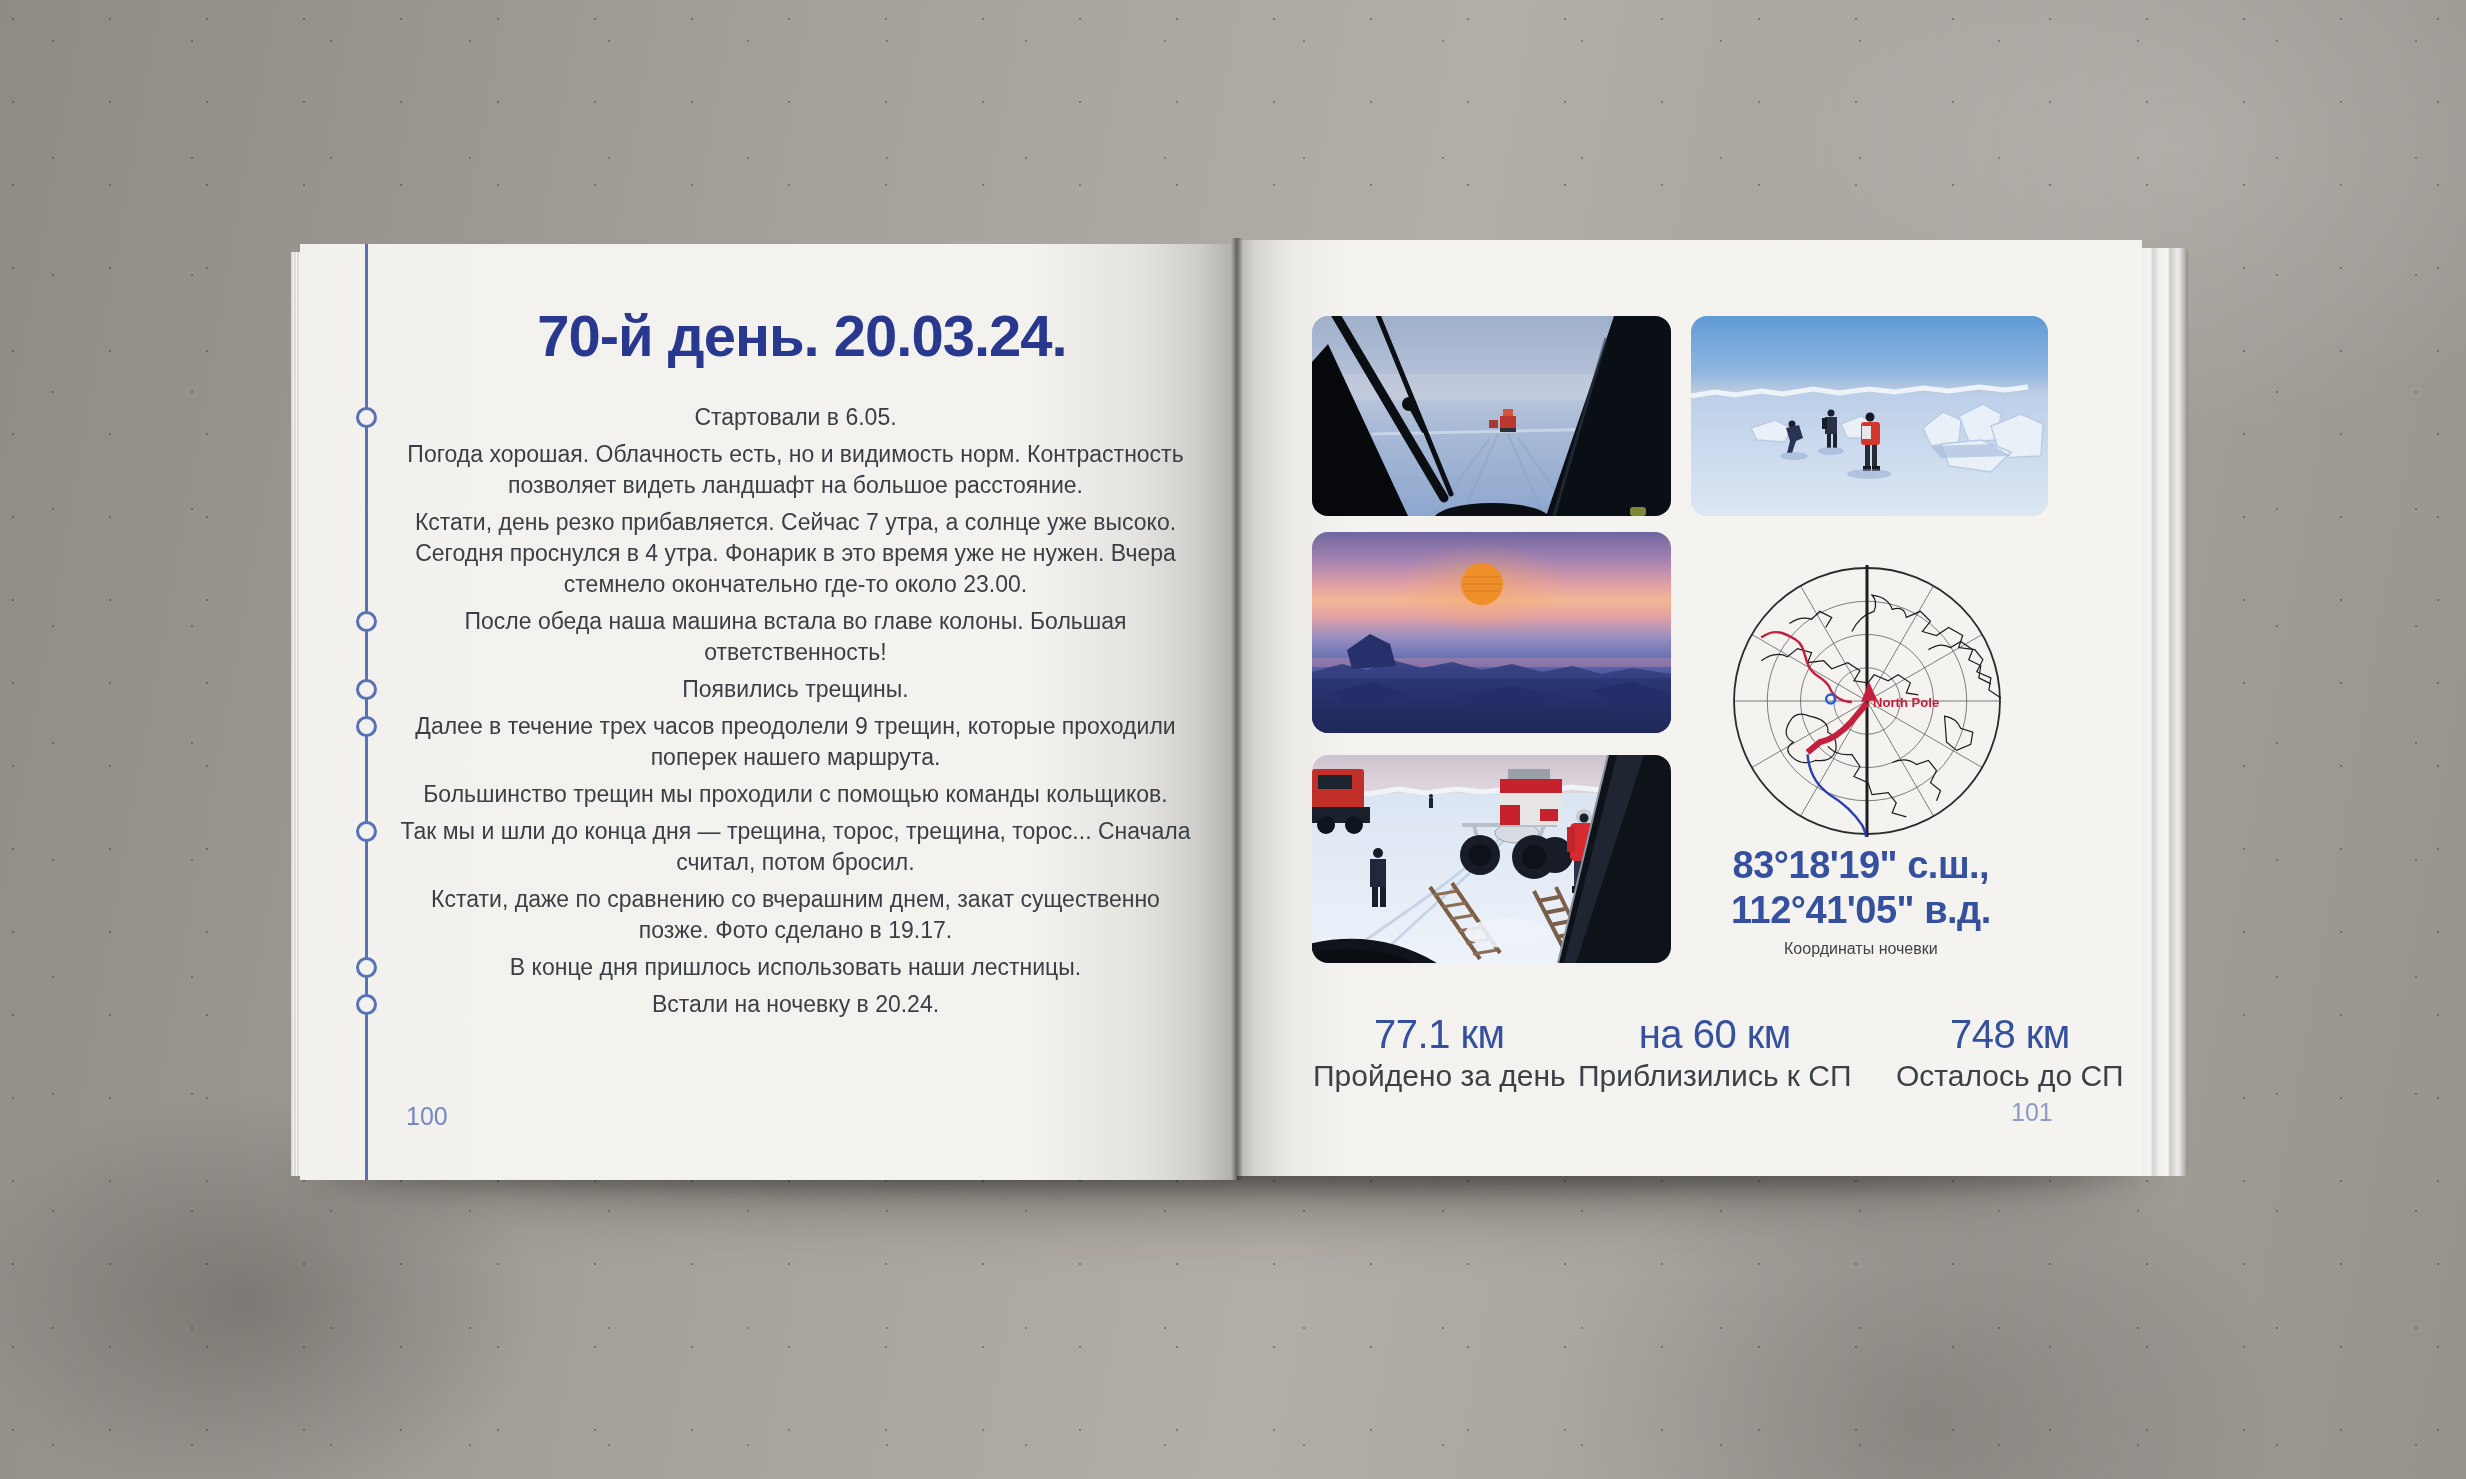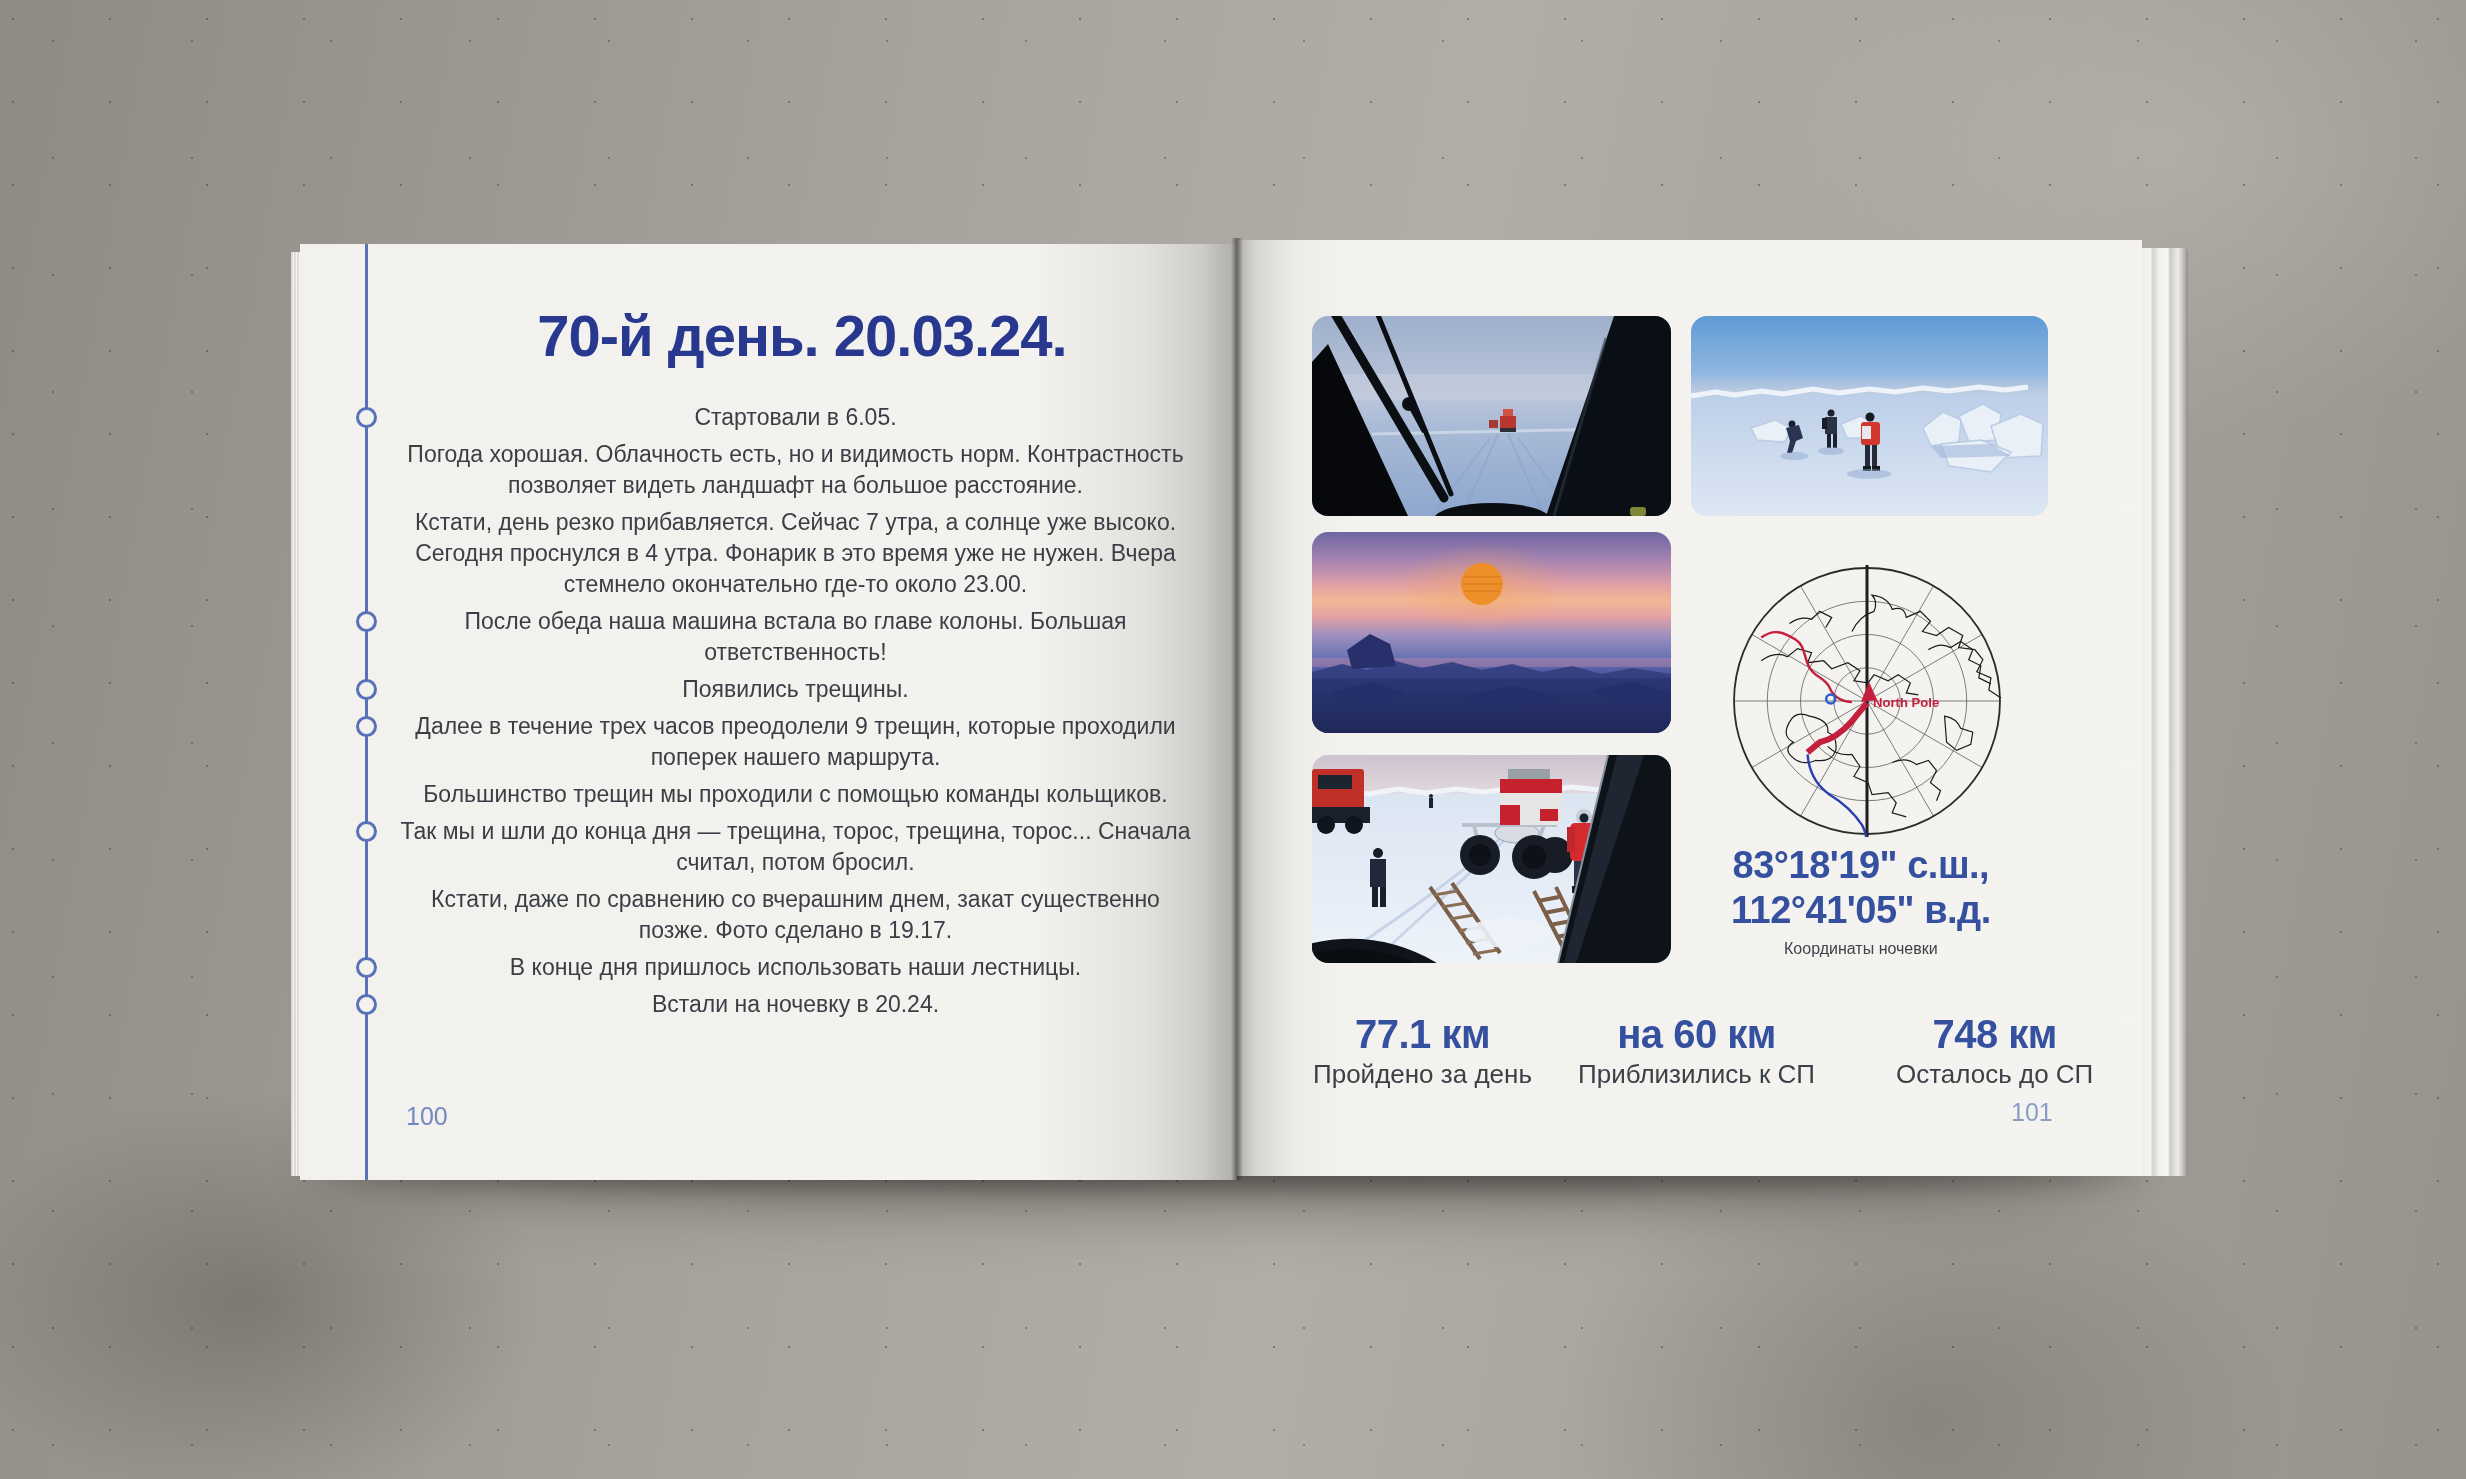--- a/index.html
+++ b/index.html
@@ -56,22 +56,22 @@
   .photo svg{ display:block; width:100%; height:100%; }
   .ph1{ left:75px;  top:76px;  width:359px; height:200px; }
   .ph2{ left:454px; top:76px;  width:357px; height:200px; }
   .ph3{ left:75px;  top:292px; width:359px; height:201px; }
   .ph4{ left:75px;  top:515px; width:359px; height:208px; }
   .map-box{ left:494px; top:325px; width:272px; height:272px; }
   .coords{ left:494px; top:603px; }
   .coords .line{ font-size:38px; font-weight:800; letter-spacing:-0.5px; color:#34509e; line-height:45px; }
   .coords .caption{ font-size:16px; color:#3e434a; margin-top:7px; }
   .stat{ position:absolute; top:772px; }
-  .stat .value{ font-size:40px; font-weight:700; letter-spacing:-0.5px; color:#34509e; line-height:44px; }
-  .stat .label{ font-size:26px; color:#3c4147; margin-top:3px; }
+  .stat .value{ font-size:40px; font-weight:400; letter-spacing:-0.5px; color:#34509e; line-height:44px; }
+  .stat .label{ font-size:30px; color:#3c4147; margin-top:3px; }
   .s1{ left:76px; } .s2{ left:341px; } .s3{ left:619px;margin-left:40px; }
 </style>
 </head>
 <body>
 
 <div class="abs book-shadow-soft"></div>
 <div class="abs book-shadow-hard"></div>
 <div class="abs edge-left"></div>
 <div class="abs edge-right"></div>
 

